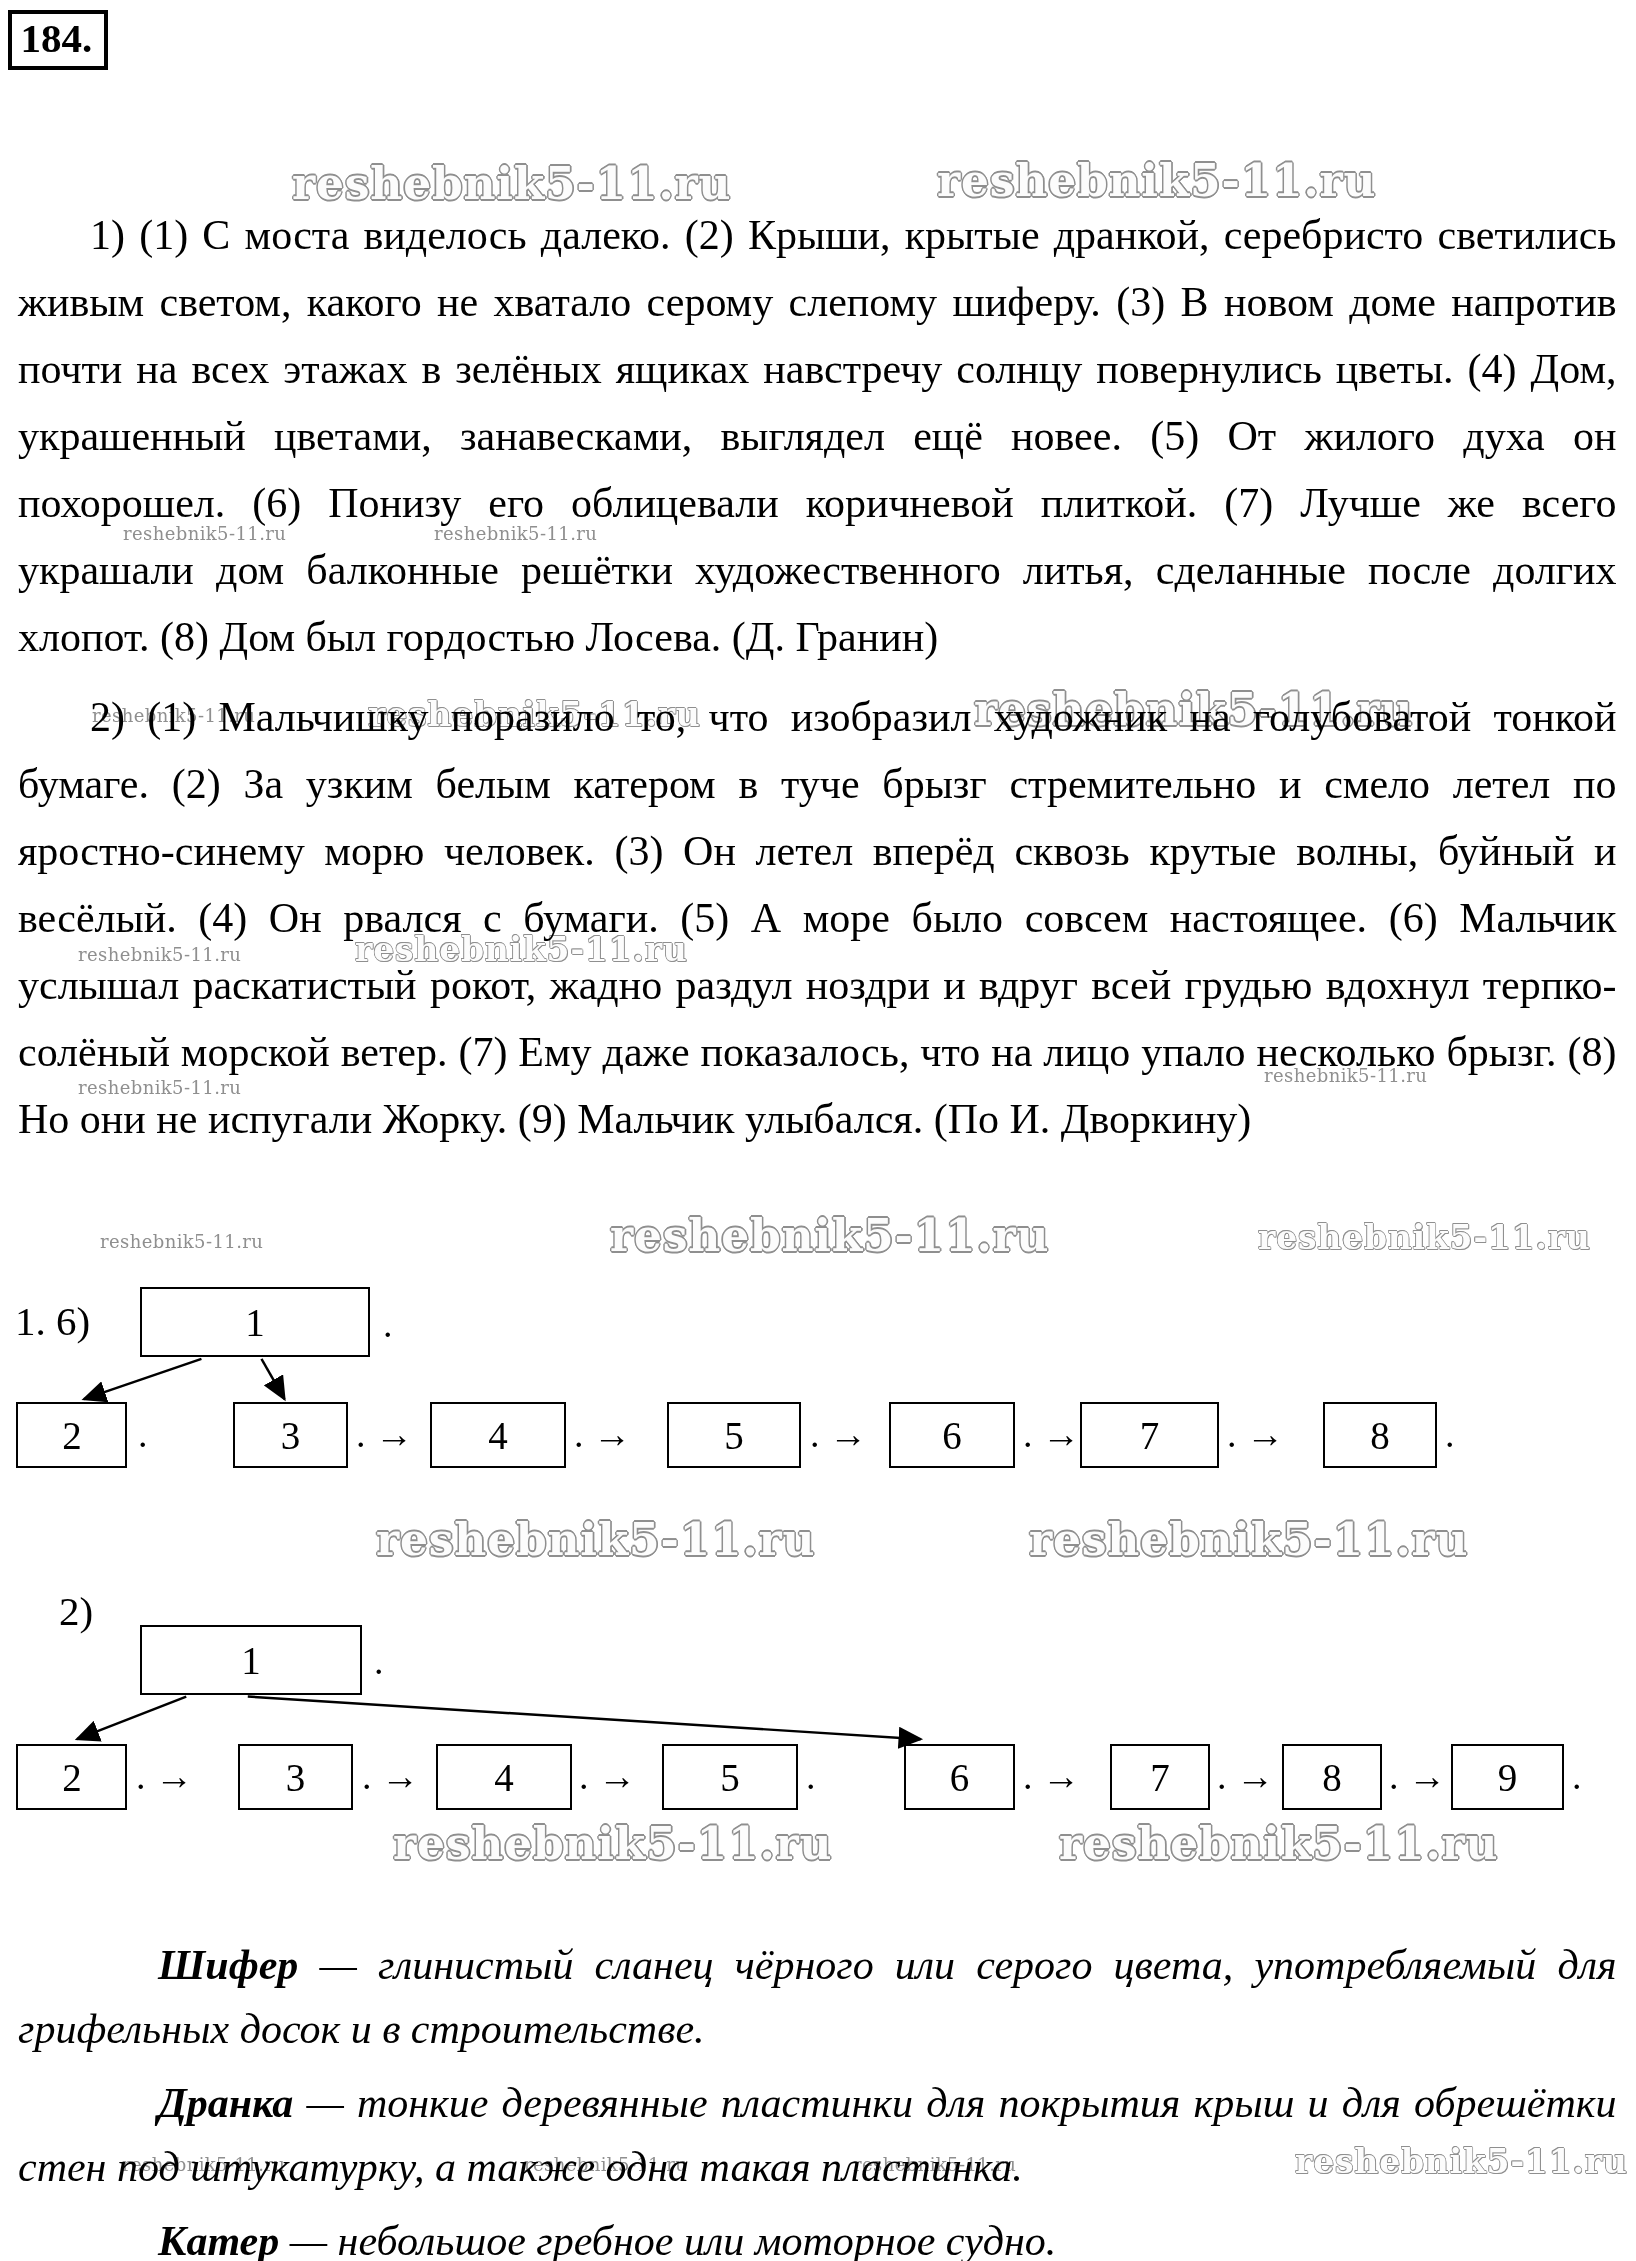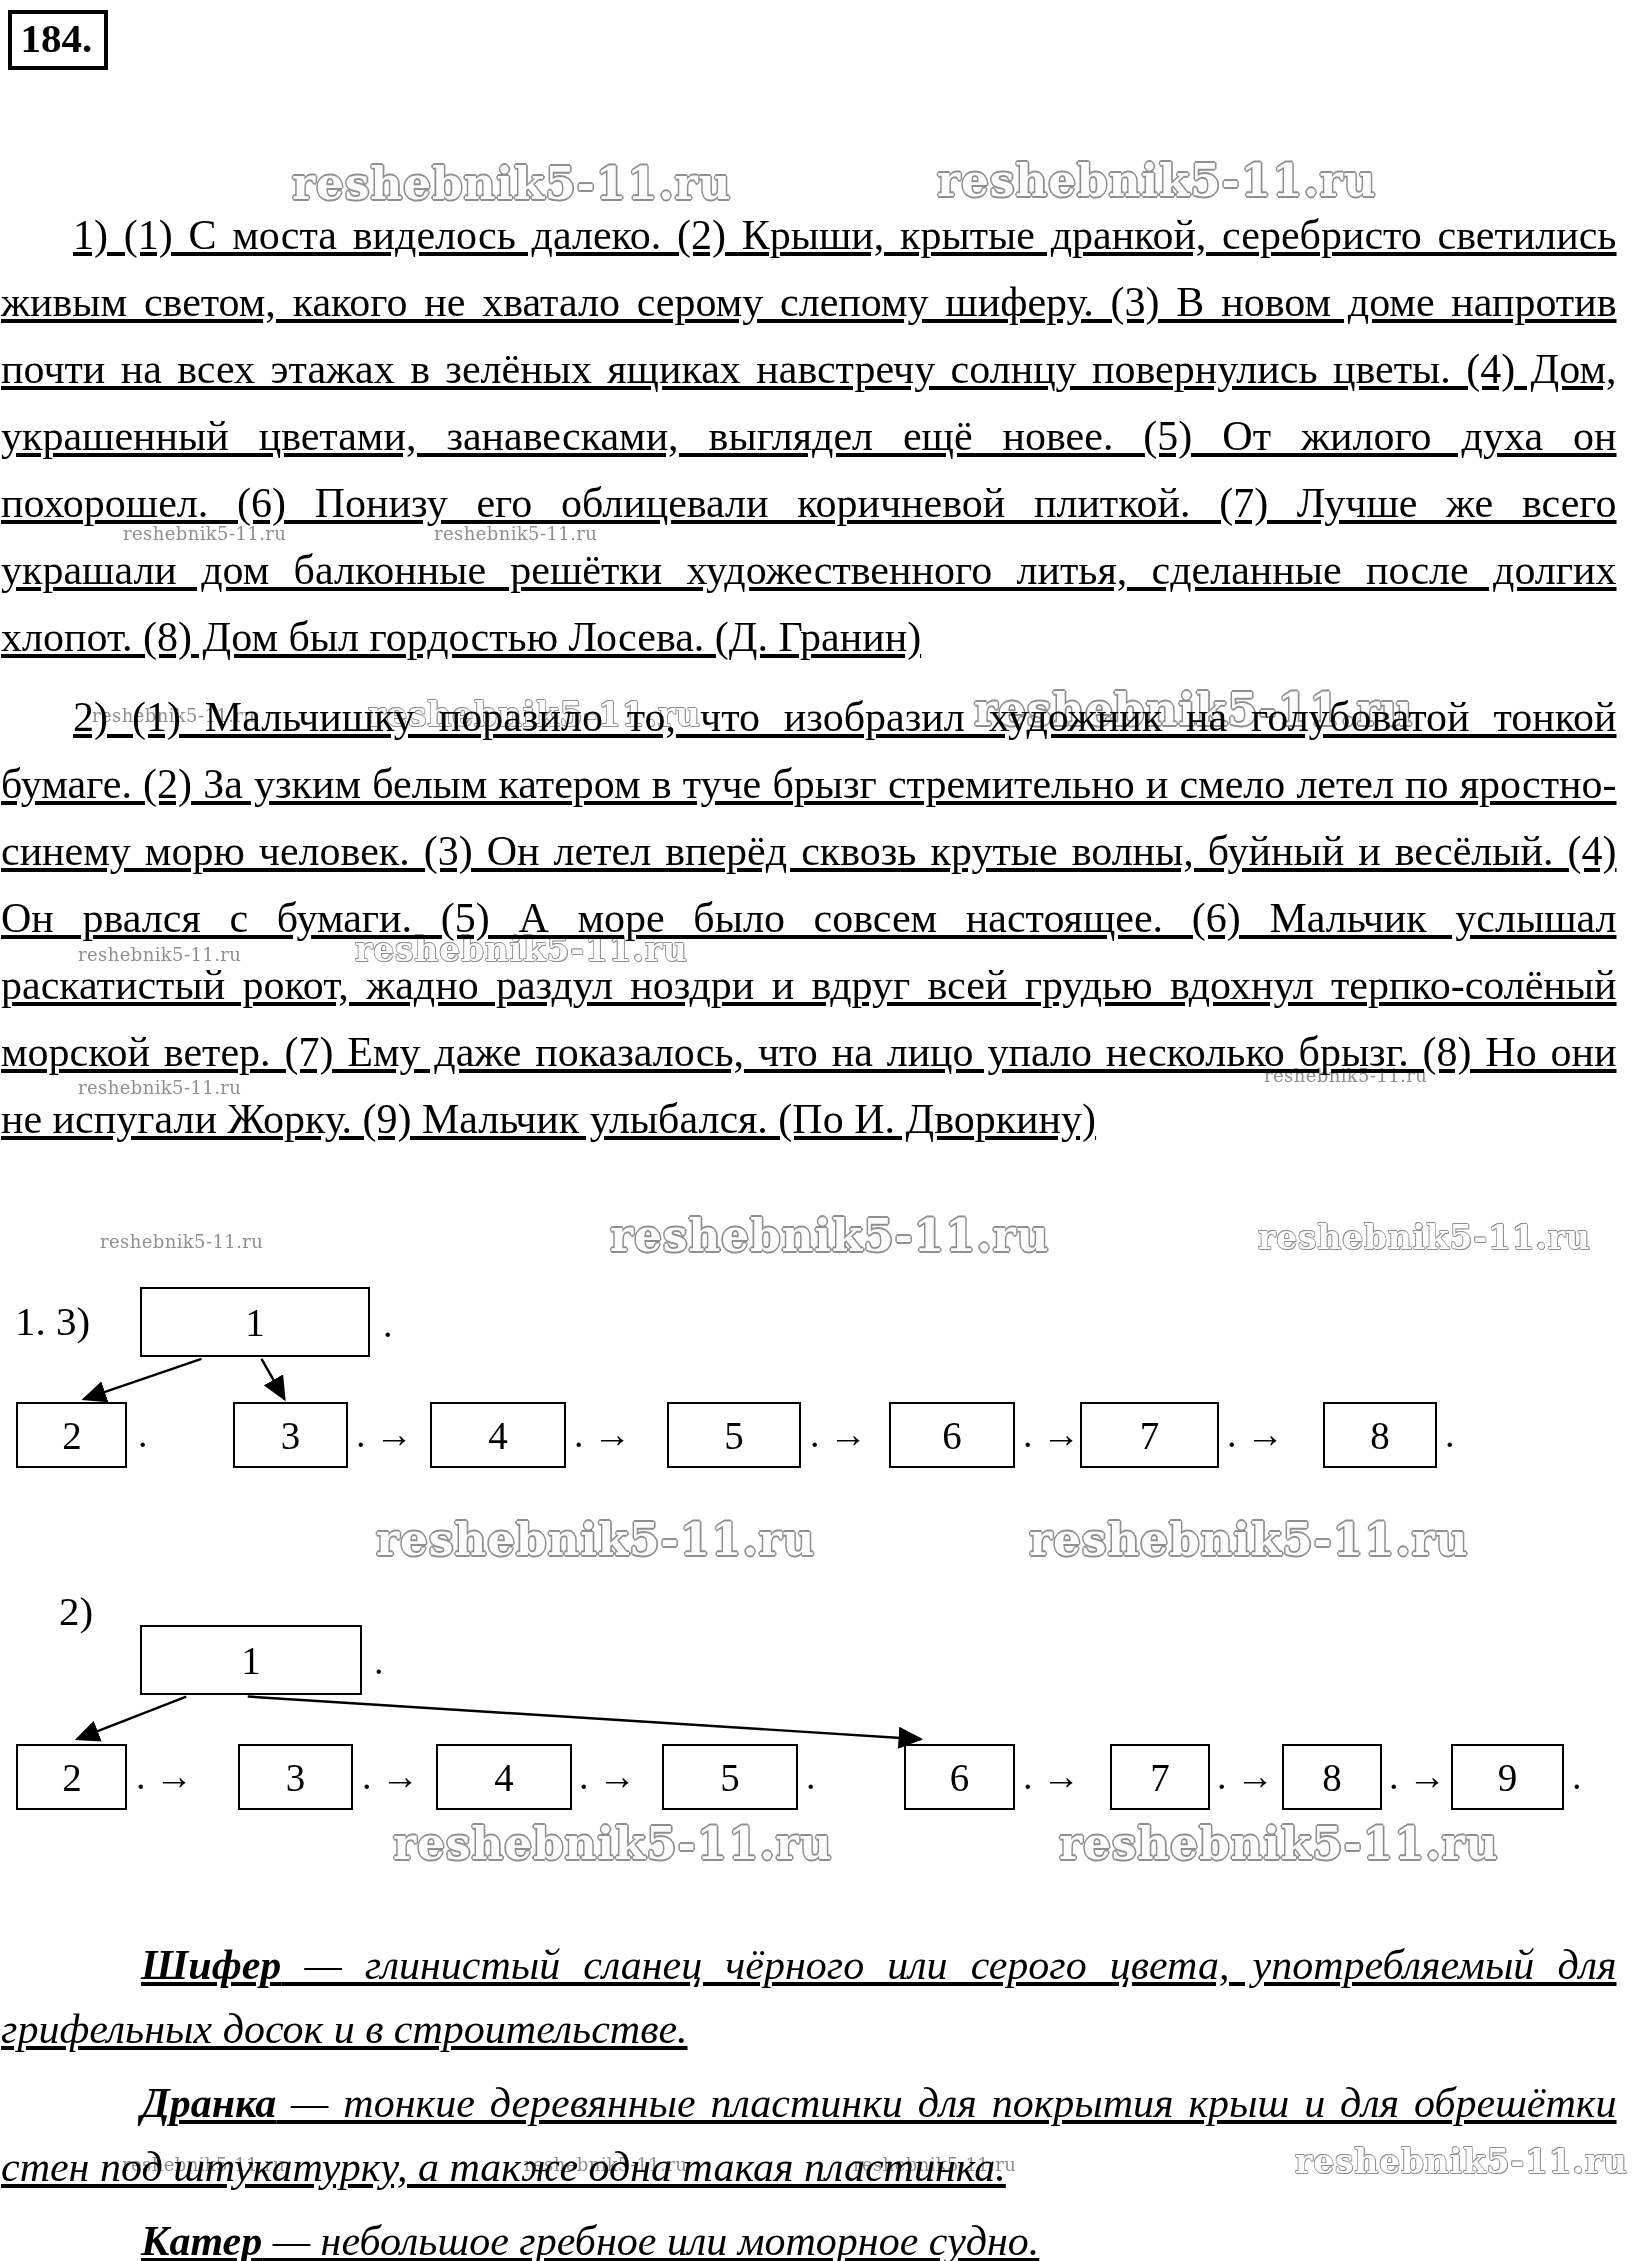--- a/index.html
+++ b/index.html
@@ -36,21 +36,21 @@
   }
   .wm-med {
     font-size:33px; font-weight:700; color:#fcfcfc;
     text-shadow: 0.8px 0 0 #8f8f8f, -0.8px 0 0 #8f8f8f, 0 0.8px 0 #8f8f8f, 0 -0.8px 0 #8f8f8f,
                  0.8px 0.8px 0 #8f8f8f, -0.8px -0.8px 0 #8f8f8f;
   }
   .wm-tiny { font-size:18px; color:#8f8f8f; font-weight:400; letter-spacing:0.4px; }
 
   
   .textblock, .defs {
-    position:absolute; left:1px; right:20.5px; z-index:1;text-decoration:underline;
+    position:absolute; left:18px; right:20.5px; z-index:1;
   }
   .textblock { top:202px; }
   .passage {
     margin:0 0 13px 0;
     font-size:42px; line-height:67px;
     text-align:justify; text-indent:72px;
   }
 
   
   .scheme { position:absolute; left:0; width:1637px; z-index:1; }
@@ -112,21 +112,21 @@
   <section class="scheme" style="top:1279px;height:255px">
     <svg class="arrows" width="1637" height="255" viewBox="0 0 1991 310">
       <defs>
         <marker id="ah1" markerWidth="11" markerHeight="9" refX="9" refY="4.5" orient="auto">
           <path d="M0,0 L10,4.5 L0,9 z" fill="#000"></path>
         </marker>
       </defs>
       <line x1="245" y1="97" x2="102" y2="146" stroke="#000" stroke-width="3" marker-end="url(#ah1)"></line>
       <line x1="318" y1="97" x2="346" y2="146" stroke="#000" stroke-width="3" marker-end="url(#ah1)"></line>
     </svg>
-    <span class="slabel" style="left:15px;top:18px">1. 3)</span>
+    <span class="slabel" style="left:15px;top:18px">1. 6)</span>
     <div class="box" style="left:140px;top:8.2px;width:230px;height:70px">1</div>
     <span class="sep" style="left:383px;top:23px">.</span>
 
     <div class="box" style="left:16.4px;top:123px;width:111px;height:66px">2</div>
     <span class="sep" style="left:138px;top:133px">.</span>
     <div class="box" style="left:233px;top:123px;width:115px;height:66px">3</div>
     <span class="sep" style="left:356px;top:133px">. →</span>
     <div class="box" style="left:430px;top:123px;width:136px;height:66px">4</div>
     <span class="sep" style="left:574px;top:133px">. →</span>
     <div class="box" style="left:667px;top:123px;width:134px;height:66px">5</div>

